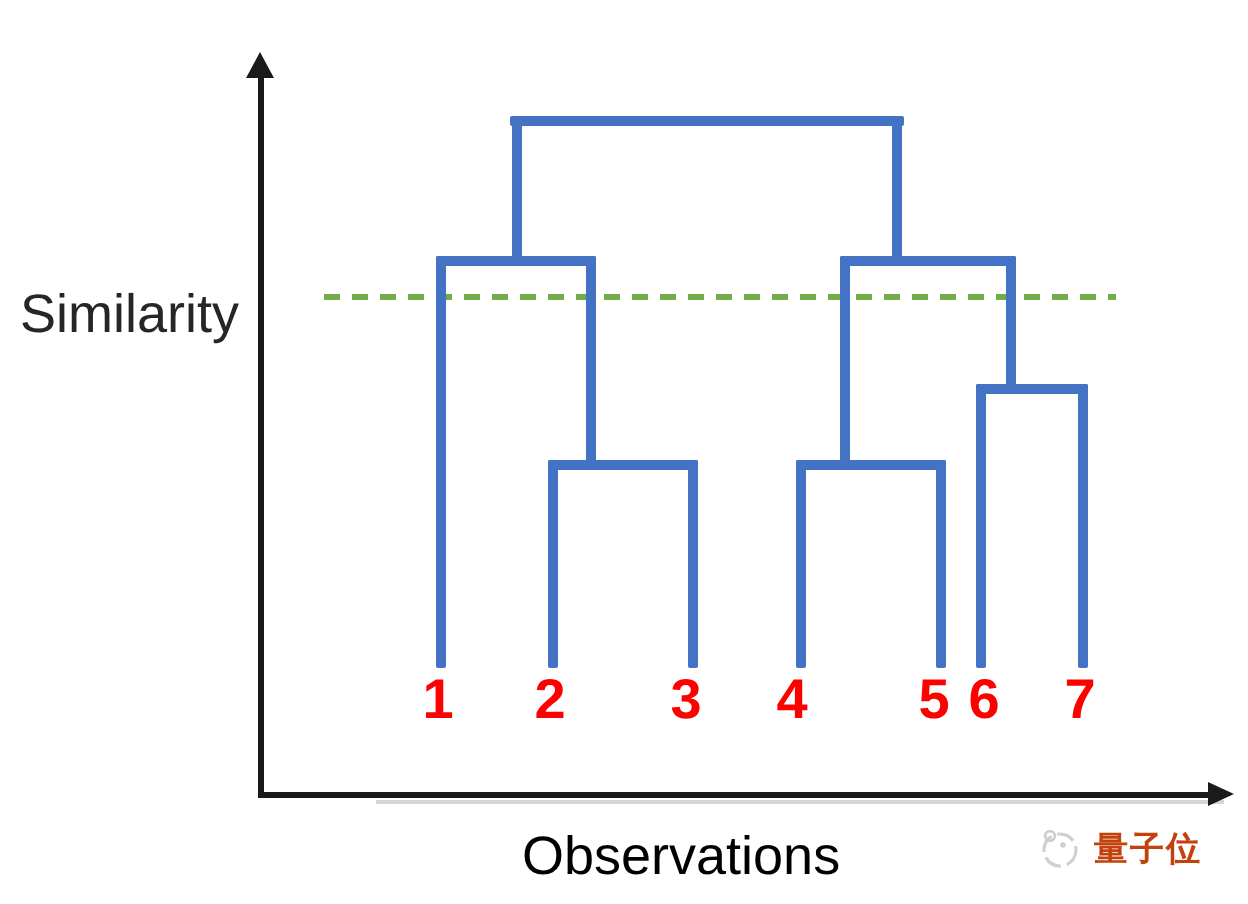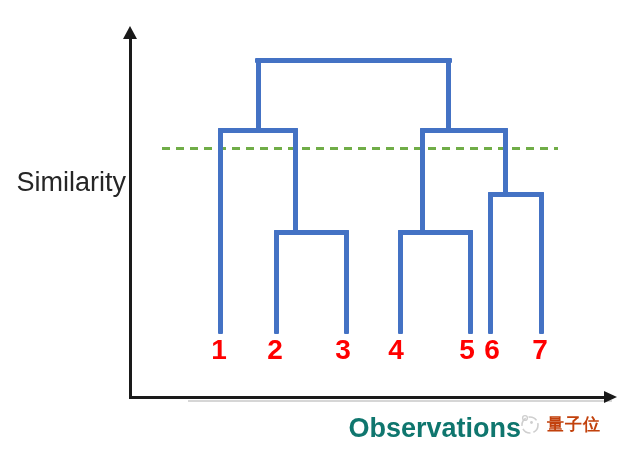--- a/index.html
+++ b/index.html
@@ -11,24 +11,24 @@
   .y-axis{position:absolute;left:129px;top:36px;width:2.5px;height:362px;background:#1a1a1a;}
   .y-arrow{position:absolute;left:123px;top:26px;width:0;height:0;
     border-left:7px solid transparent;border-right:7px solid transparent;
     border-bottom:13px solid #1a1a1a;}
   .x-axis{position:absolute;left:129px;top:396px;width:477px;height:2.5px;background:#1a1a1a;}
   .x-arrow{position:absolute;left:604px;top:391px;width:0;height:0;
     border-top:6.5px solid transparent;border-bottom:6.5px solid transparent;
     border-left:13px solid #1a1a1a;}
   .x-axis-shadow{position:absolute;left:188px;top:400px;width:424px;height:2px;background:#d6d6d6;}
   
-  .ylabel{position:absolute;left:10px;top:167px;width:116px;text-align:right;
+  .ylabel{position:absolute;left:10px;top:142px;width:116px;text-align:left;
     font-size:27px;color:#262626;letter-spacing:0px;}
-  .xlabel{position:absolute;left:261px;top:413px;width:260px;text-align:right;
-    font-size:27px;color:#0f766e;font-weight:bold;}
+  .xlabel{position:absolute;left:261px;top:413px;width:260px;text-align:left;
+    font-size:27px;color:#000000;}
   
   .seg{position:absolute;border-radius:1px;}
   
   .cutline{position:absolute;height:3px;}
   
   .leaf-label{position:absolute;transform:translateX(-50%);font-size:28px;font-weight:bold;
     line-height:1;}
   
   .watermark{position:absolute;left:518px;top:412px;display:flex;align-items:center;gap:5px;}
   .watermark span{font-size:17px;color:#c2410c;font-weight:bold;letter-spacing:1px;}

